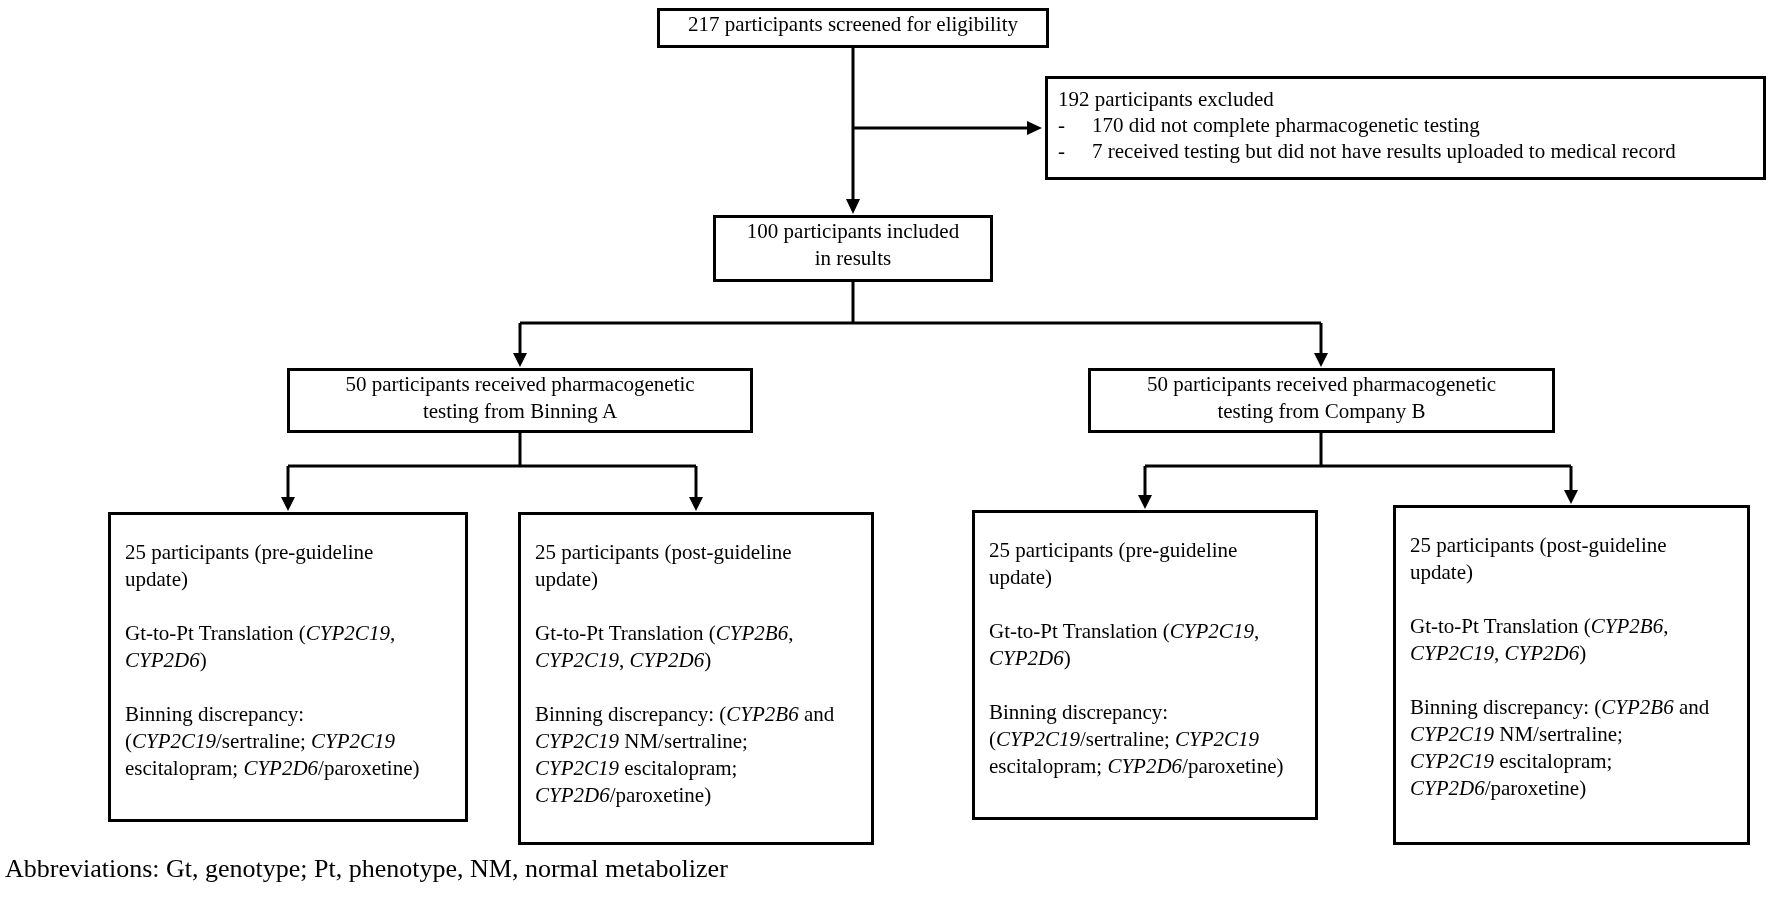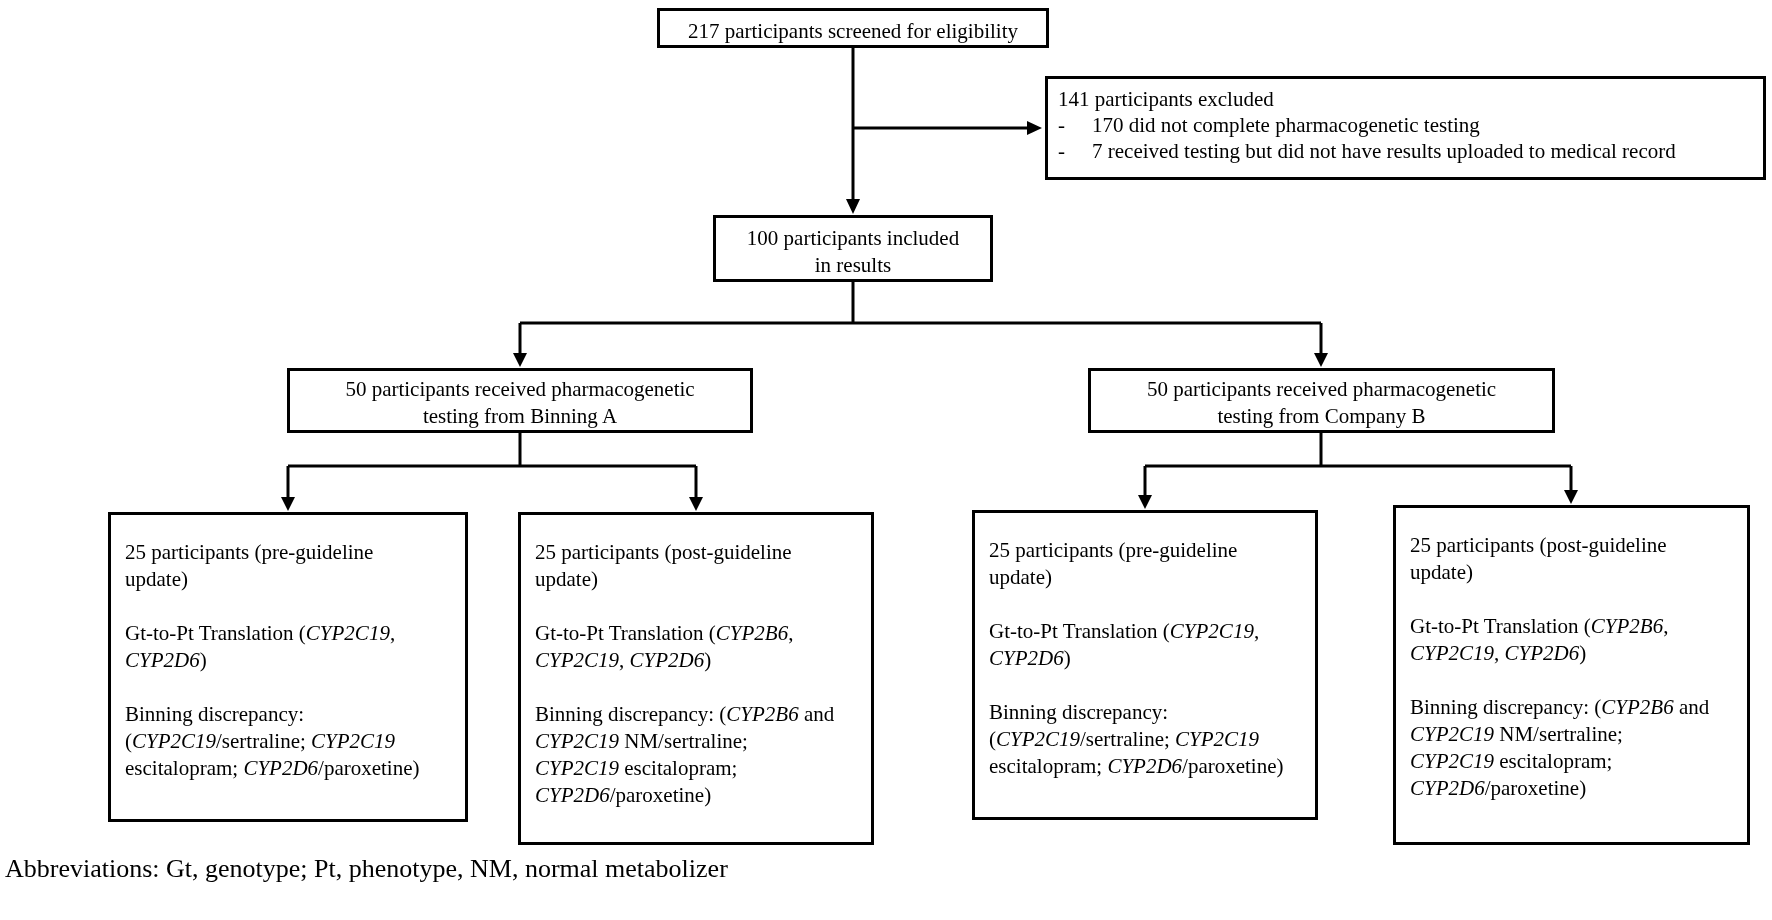--- a/index.html
+++ b/index.html
@@ -27,21 +27,21 @@
     position: absolute;
     border: 3px solid #000000;
     background: #ffffff;
     font-size: 21px;
     line-height: 27px;
   }
   .center-box {
     display: flex;
     flex-direction: column;
     align-items: center;
-    justify-content: flex-end;
+    justify-content: flex-start;
     text-align: center;
   }
   .screened  { left: 657px;  top: 8px;   width: 392px; height: 40px; }
   .excluded  { left: 1045px; top: 76px;  width: 721px; height: 104px; padding: 7px 10px; line-height: 26px; overflow: hidden; }
   .included  { left: 713px;  top: 215px; width: 280px; height: 67px; }
   .company-a { left: 287px;  top: 368px; width: 466px; height: 65px; }
   .company-b { left: 1088px; top: 368px; width: 467px; height: 65px; }
   .detail    { padding: 24px 14px; }
   .detail p  { margin: 0 0 27px 0; }
   .detail p:last-child { margin-bottom: 0; }
@@ -91,21 +91,21 @@
     <polygon class="head" points="1138,495 1152,495 1145,509"></polygon>
     <path class="line" d="M1571 466 V491"></path>
     <polygon class="head" points="1564,490 1578,490 1571,504"></polygon>
   </svg>
 
   <div class="box center-box screened">
     <span>217 participants screened for eligibility</span>
   </div>
 
   <div class="box excluded">
-    <div>141 participants excluded</div>
+    <div>192 participants excluded</div>
     <div class="bullet-row">
       <span class="dash">-</span>
       <span>170 did not complete pharmacogenetic testing</span>
     </div>
     <div class="bullet-row">
       <span class="dash">-</span>
       <span>7 received testing but did not have results uploaded to medical record</span>
     </div>
   </div>
 

